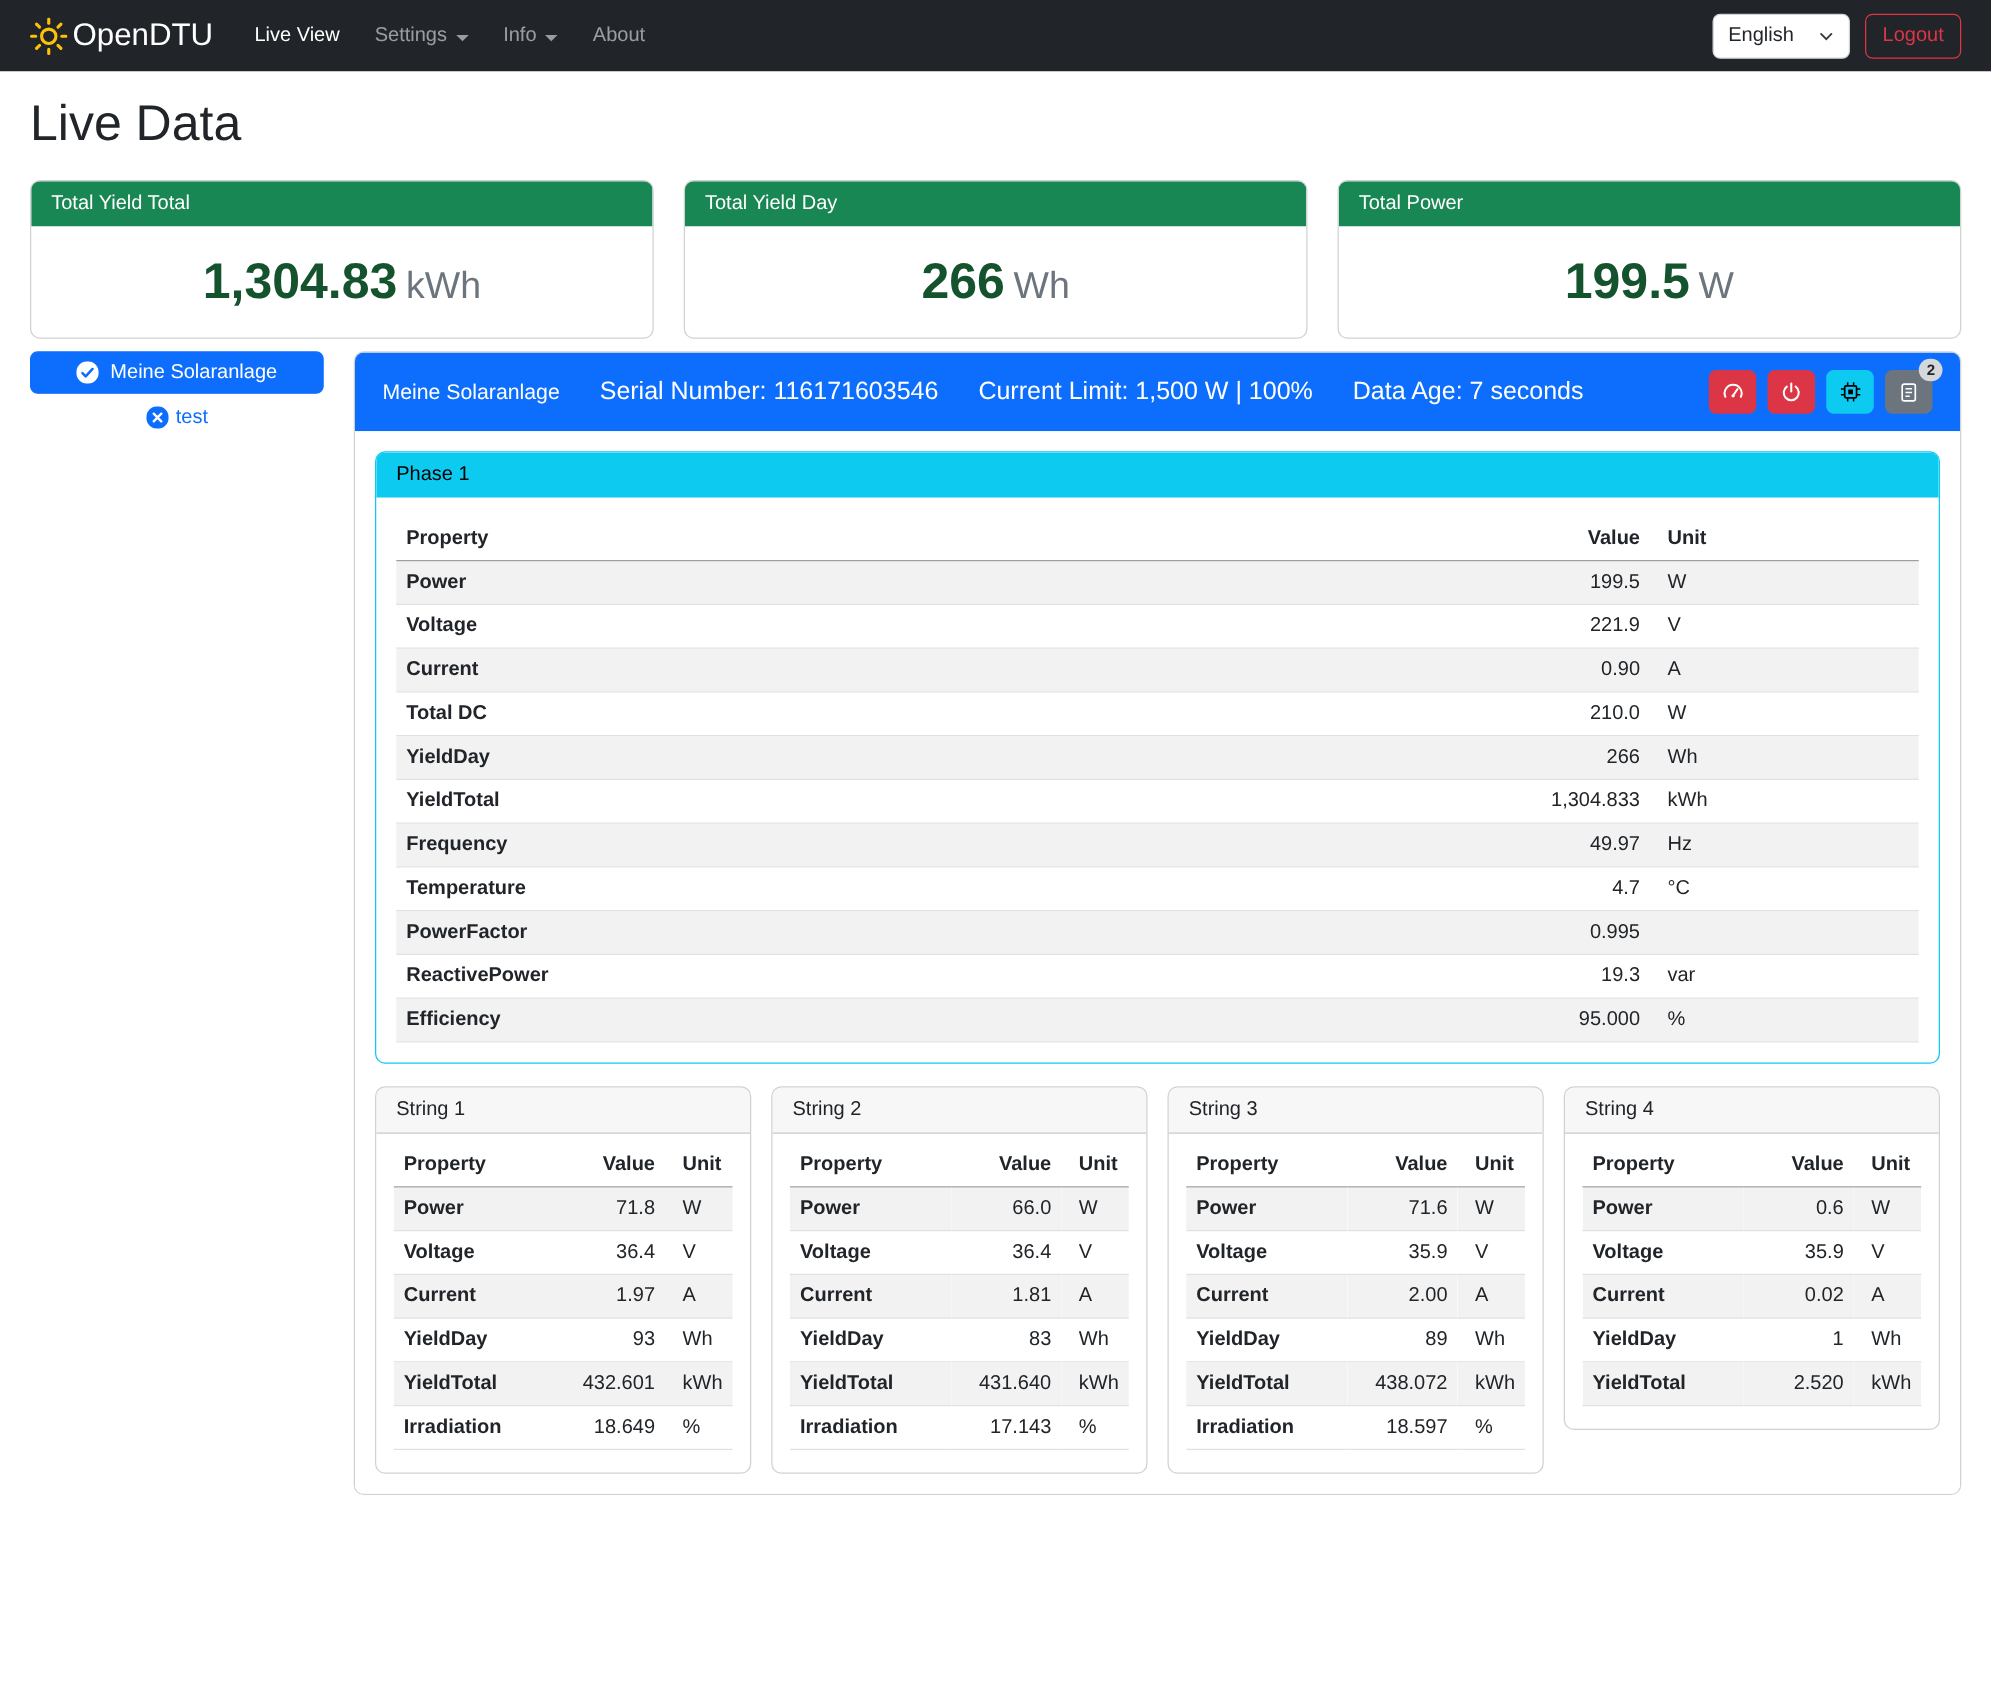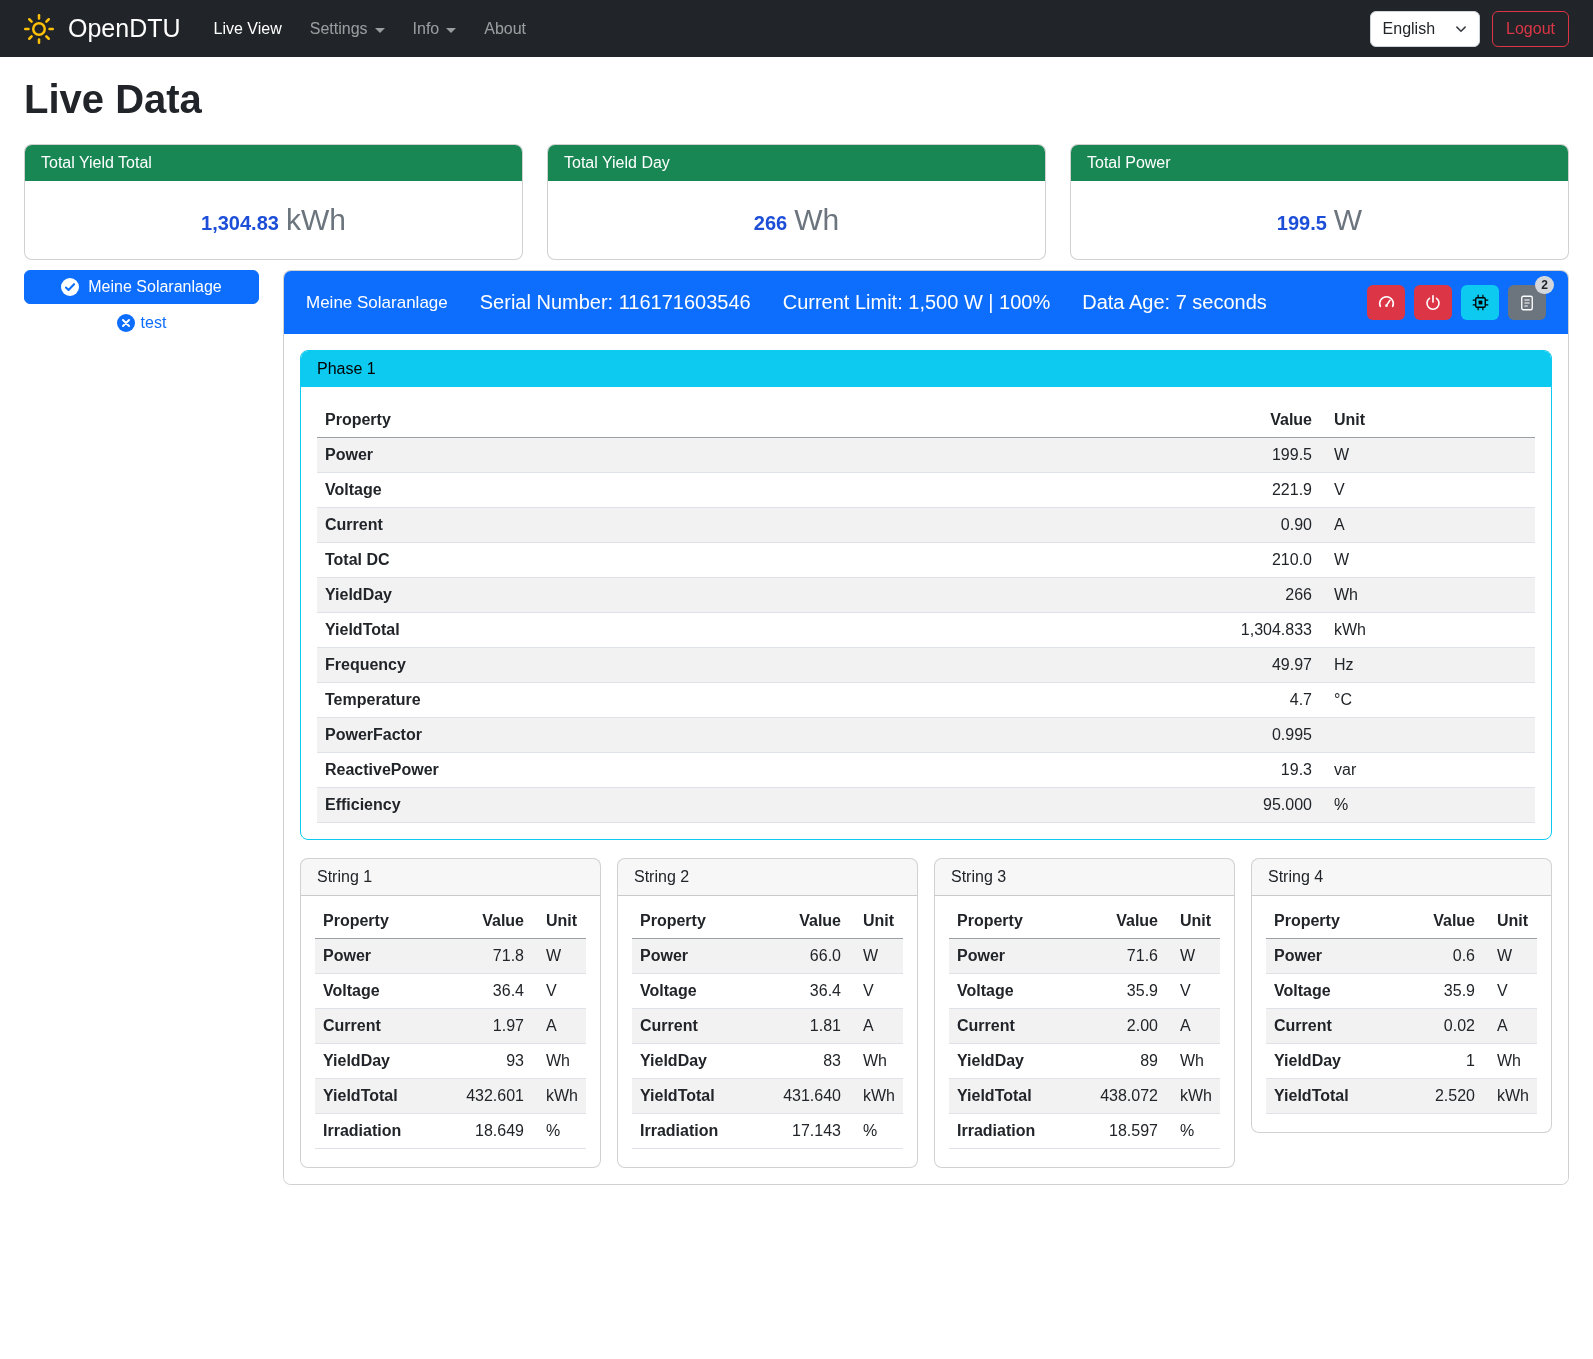--- a/index.html
+++ b/index.html
@@ -1,38 +1,38 @@
 <!DOCTYPE html>
 <html><head>
 <meta charset="utf-8">
 <style>
   *{box-sizing:border-box;margin:0;padding:0}
   html,body{background:#fff}
   body{font-family:"Liberation Sans","DejaVu Sans",sans-serif;color:#212529;font-size:16px;width:1593px}
 
   
   .navbar{background:#212529;display:flex;align-items:center;padding:9px 24px;height:57px}
-  .brand{display:flex;align-items:center;gap:14px;color:#fff;font-size:25px;font-weight:500;cursor:pointer;margin-right:20px;background:none;border:none}
+  .brand{display:flex;align-items:center;gap:4px;color:#fff;font-size:25px;font-weight:500;cursor:pointer;margin-right:20px;background:none;border:none}
   .nav-links{display:flex;align-items:center;gap:2px;flex:1}
   .nav-link{color:rgba(255,255,255,.55);padding:8px 13px;cursor:pointer;display:flex;align-items:center;gap:7px;text-decoration:none;font-size:16px;background:none;border:none}
   .nav-link.active{color:#fff}
   .caret-down{width:0;height:0;border-left:5px solid transparent;border-right:5px solid transparent;border-top:5px solid currentColor;display:inline-block;margin-top:3px}
   .nav-right{display:flex;gap:12px;align-items:center}
   .lang-btn{background:#fff;border:1px solid #ced4da;border-radius:6px;padding:8px 12px;font-size:16px;display:flex;gap:20px;align-items:center;color:#212529;cursor:pointer}
   .logout-btn{background:transparent;border:1px solid #dc3545;color:#dc3545;border-radius:6px;padding:8px 13px;font-size:16px;cursor:pointer}
 
   
   .content{padding:6px 24px 24px}
-  h1{font-size:40px;font-weight:700;margin:14px 0 22px;color:#212529}
+  h1{font-size:40px;font-weight:400;margin:14px 0 22px;color:#212529}
 
   .summary-row{display:flex;gap:24px;margin-bottom:10px}
   .card{flex:1;border:1px solid rgba(0,0,0,.18);border-radius:8px;background:#fff;overflow:hidden}
   .card-header-green{background:#198754;color:#fff;padding:9px 16px;font-size:16px}
   .card-body-center{padding:22px 16px;text-align:center}
-  .big-val{font-size:20px;font-weight:700;color:#1d4ed8}
+  .big-val{font-size:40px;font-weight:700;color:#14532d}
   .big-unit{font-size:30px;color:#6c757d;font-weight:400;margin-left:7px}
 
   .main-row{display:flex;gap:24px;align-items:flex-start}
   .sidebar{flex:0 0 235px;display:flex;flex-direction:column;align-items:center;gap:10px}
   .inv-btn{width:100%;background:#0d6efd;color:#fff;border:1px solid #0d6efd;border-radius:6px;padding:7px 12px;font-size:16px;display:flex;align-items:center;justify-content:center;gap:9px;cursor:pointer}
   .inv-link{background:transparent;border:none;color:#0d6efd;font-size:16px;display:flex;align-items:center;gap:6px;cursor:pointer}
 
   .panel{flex:1;border:1px solid rgba(0,0,0,.18);border-radius:8px;overflow:hidden;background:#fff}
   .panel-header{background:#0d6efd;color:#fff;display:flex;align-items:center;gap:32px;padding:14px 22px}
   .panel-name{font-size:17px}

